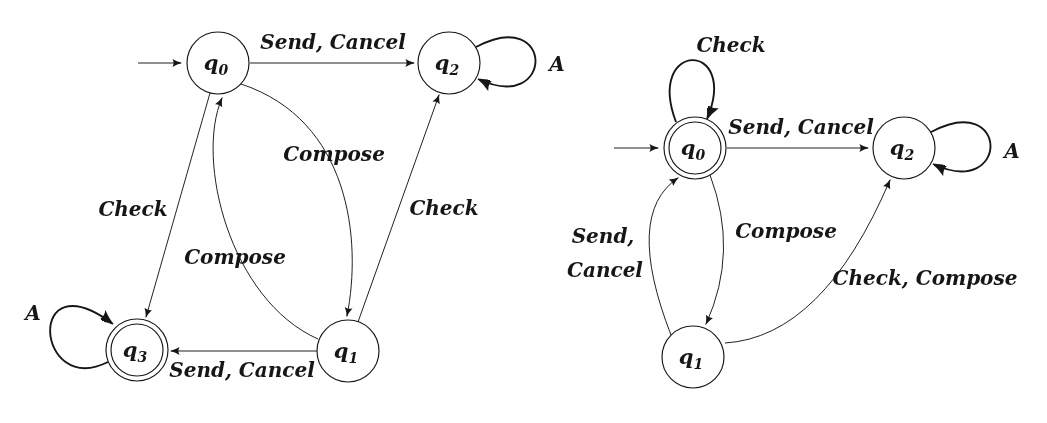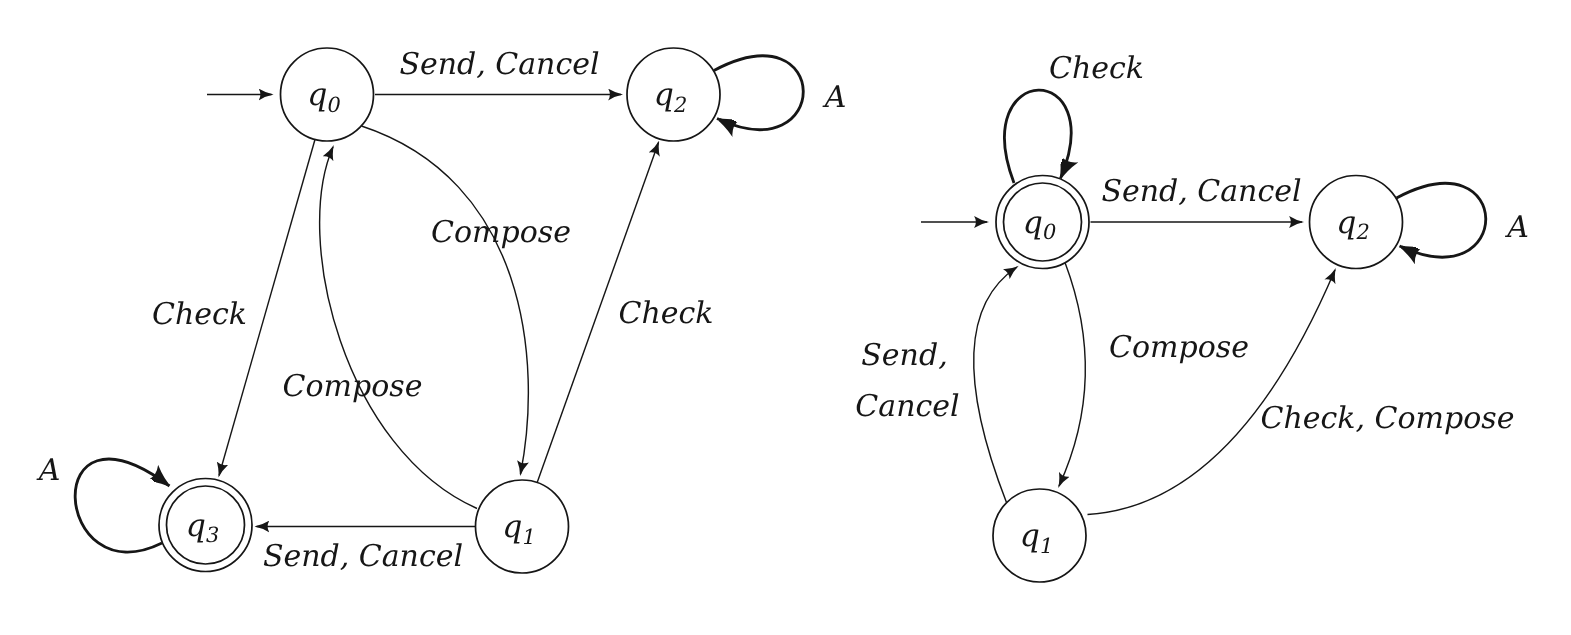--- a/index.html
+++ b/index.html
@@ -6,20 +6,21 @@
     margin: 0;
     padding: 0;
     background: #ffffff;
   }
   .canvas {
     position: relative;
     width: 1047px;
     height: 423px;
     background: #ffffff;
     overflow: hidden;
+    font-weight: bold;
   }
   svg {
     display: block;
   }
   .node {
     fill: #ffffff;
     stroke: #161616;
     stroke-width: 1.15;
   }
   .edge {

